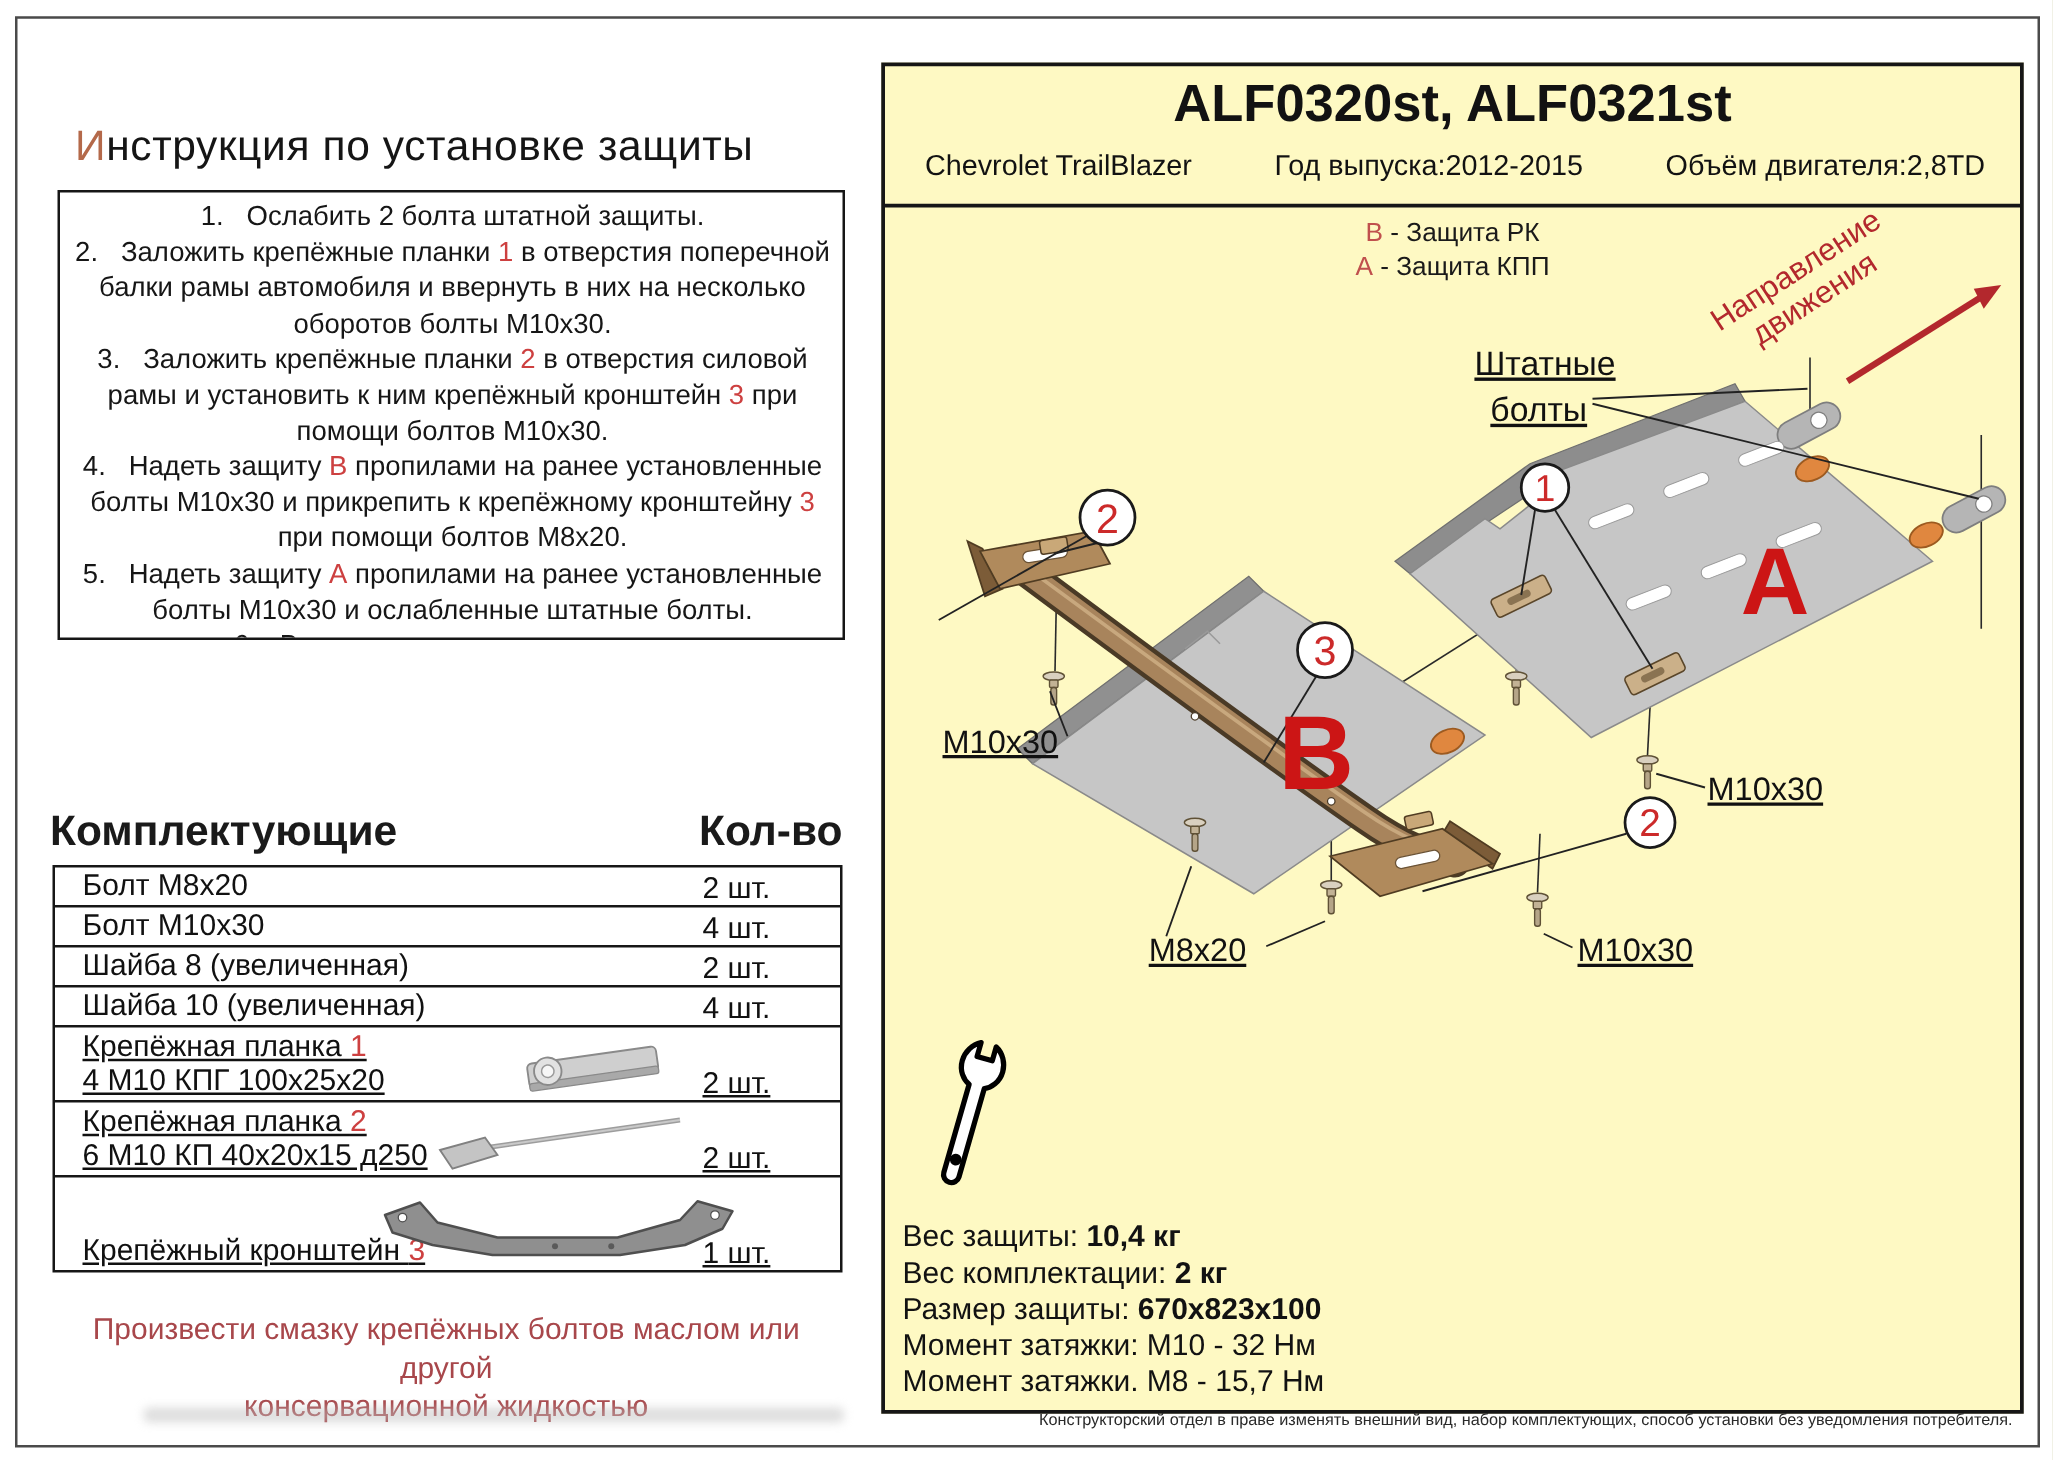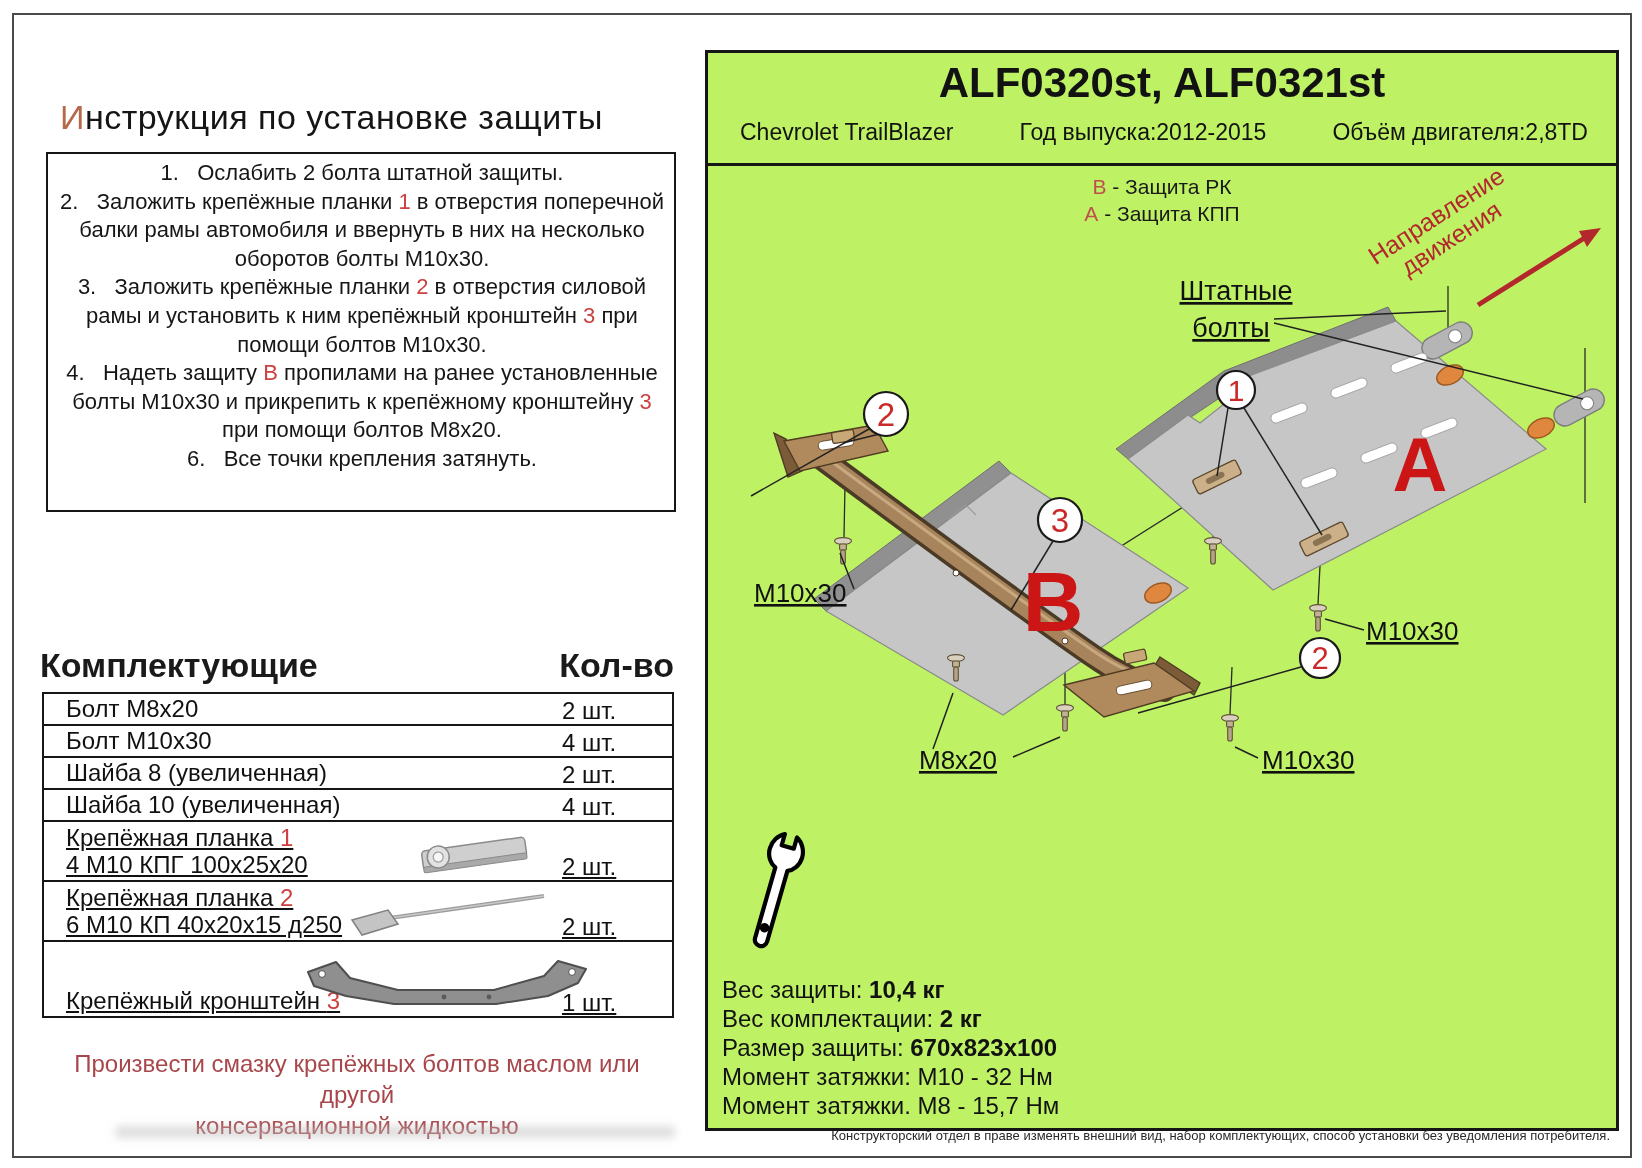--- a/index.html
+++ b/index.html
@@ -19,21 +19,21 @@
   .prow{position:relative;display:flex;align-items:flex-end;border-bottom:2px solid #161616;font-size:24px;}
   .prow:last-child{border-bottom:none;text-decoration:underline;}
   .prow .lbl{flex:1;padding:2px 0 2px 22px;line-height:27px;}
   .prow .qty{width:110px;text-align:left;padding:2px 0 0 0;line-height:27px;}
   .prow.h30{height:30px;} .prow.h60{height:58px;text-decoration:underline;} .prow.h76{height:74px;}
   .prow .icon-slot{position:absolute;pointer-events:none;}
   .warning{position:absolute;left:40px;top:1048px;width:634px;text-align:center;
            color:#a8474b;font-size:24px;line-height:31px;}
   .smudge{position:absolute;background:#bdbdbd;filter:blur(4px);opacity:.5;border-radius:4px;}
   
-  .panel{position:absolute;left:705px;top:50px;width:908px;height:1075px;border:3px solid #161616;background:#bef264;}
+  .panel{position:absolute;left:705px;top:50px;width:908px;height:1075px;border:3px solid #161616;background:#fef9c3;}
   .panel-title{position:absolute;left:0;top:6px;width:100%;text-align:center;font-size:42px;font-weight:bold;color:#121212;}
   .panel-sub{position:absolute;left:0;top:66px;width:100%;display:flex;justify-content:space-between;
              box-sizing:border-box;padding:0 28px 0 32px;font-size:23px;color:#121212;}
   .panel-rule{position:absolute;left:0;top:110px;width:100%;height:0;border-top:3px solid #161616;}
   .legend{position:absolute;left:0;top:120px;width:100%;text-align:center;font-size:21px;line-height:27px;color:#1a1a1a;}
   .legend .lt{color:#c0504d;}
   .diagram-svg{position:absolute;left:0;top:0;width:908px;height:1075px;}
   .specs{position:absolute;left:14px;top:922px;font-size:24px;line-height:29px;color:#121212;}
   .specs b{font-weight:bold;}
   .footer-note{position:absolute;left:705px;top:1128px;width:905px;text-align:right;font-size:13px;color:#2a2a2a;}
@@ -47,20 +47,21 @@
 
   <div class="doc-title">
     <span class="cap">И</span><span>нструкция по установке защиты</span>
   </div>
 
   <div class="steps-box">
     <div class="step"><span>1.&nbsp;&nbsp;&nbsp;Ослабить 2 болта штатной защиты.</span></div>
     <div class="step"><span>2.&nbsp;&nbsp;&nbsp;Заложить крепёжные планки </span><span class="red">1</span><span> в отверстия поперечной балки рамы автомобиля и ввернуть в них на несколько оборотов болты М10х30.</span></div>
     <div class="step"><span>3.&nbsp;&nbsp;&nbsp;Заложить крепёжные планки </span><span class="red">2</span><span> в отверстия силовой рамы и установить к ним крепёжный кронштейн </span><span class="red">3</span><span> при помощи болтов М10х30.</span></div>
     <div class="step"><span>4.&nbsp;&nbsp;&nbsp;Надеть защиту </span><span class="red">В</span><span> пропилами на ранее установленные болты М10х30 и прикрепить к крепёжному кронштейну </span><span class="red">3</span><span> при помощи болтов М8х20.</span></div>
+    <div class="step"><span>5.&nbsp;&nbsp;&nbsp;Надеть защиту </span><span class="red">А</span><span> пропилами на ранее установленные болты М10х30 и ослабленные штатные болты.</span></div>
     <div class="step"><span>6.&nbsp;&nbsp;&nbsp;Все точки крепления затянуть.</span></div>
   </div>
 
   <div class="parts-head">
     <span class="h">Комплектующие</span>
     <span class="h">Кол-во</span>
   </div>
 
   <div class="parts-table">
     <div class="prow h30">

